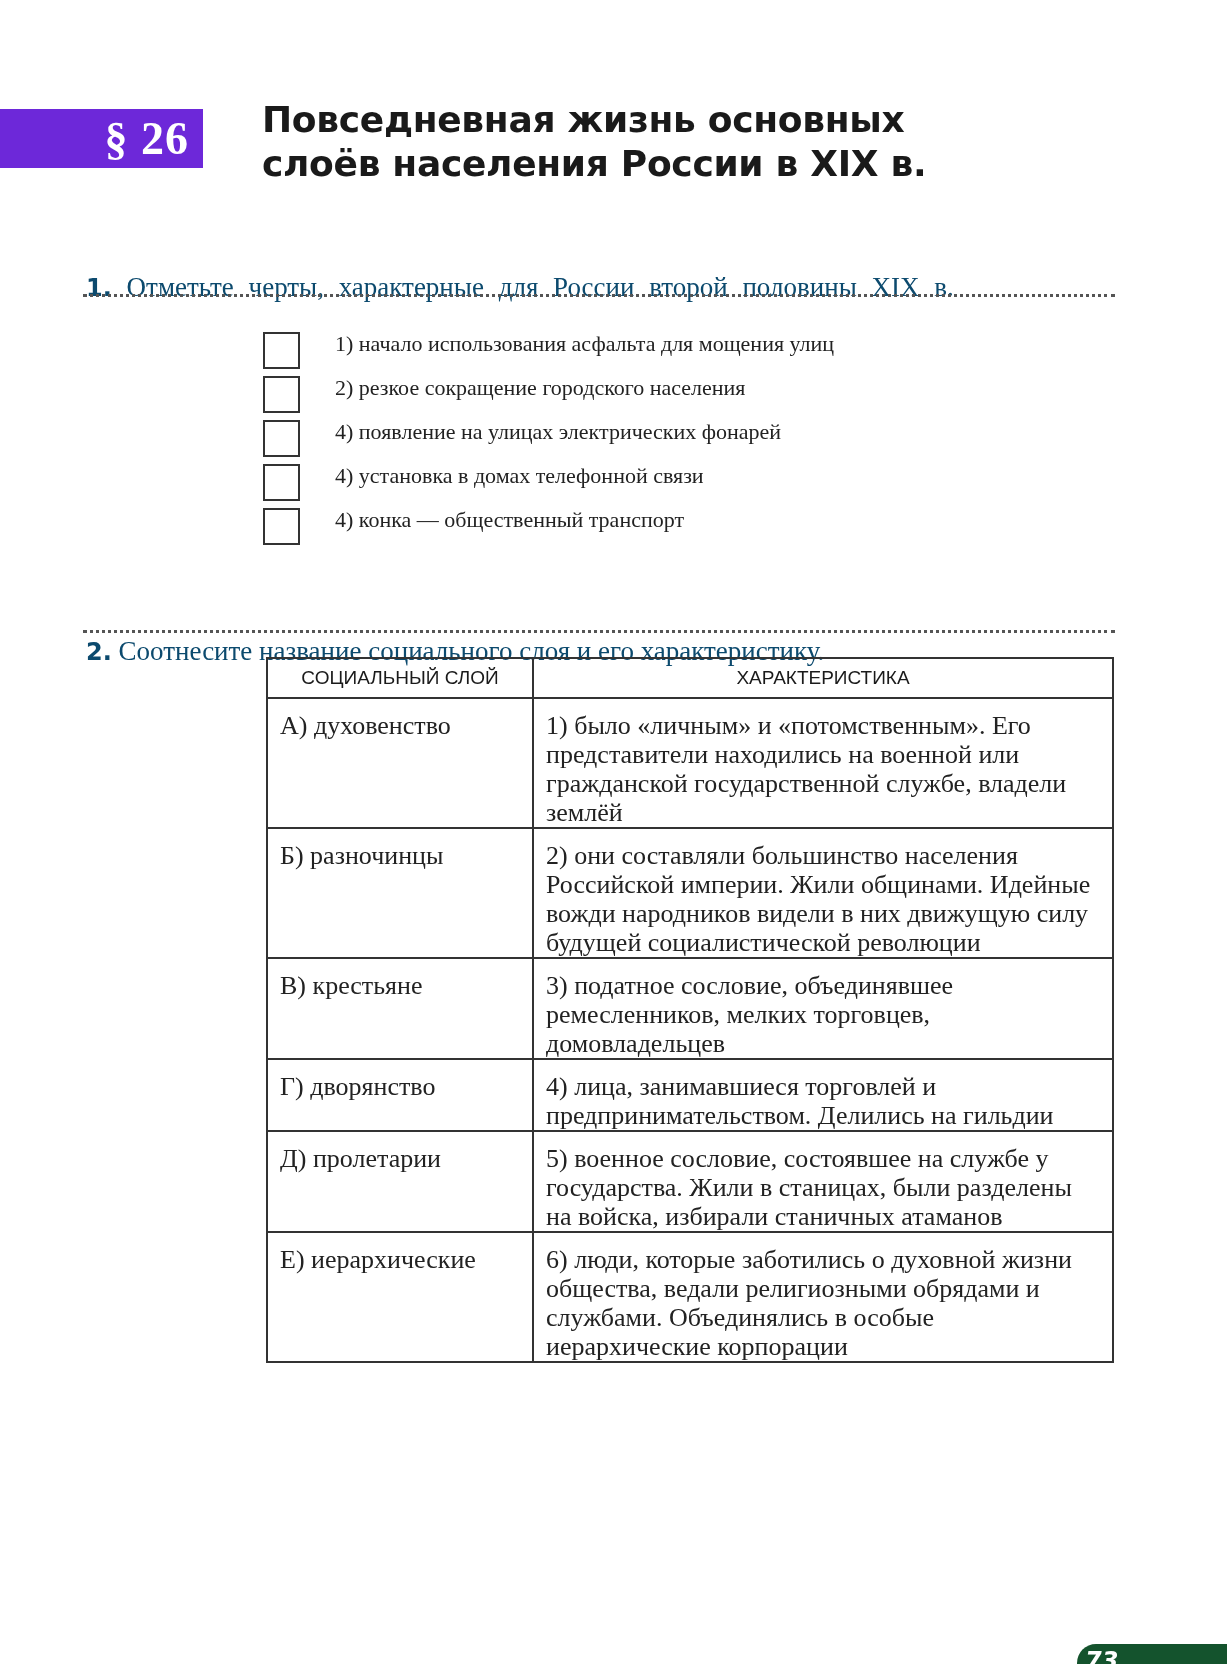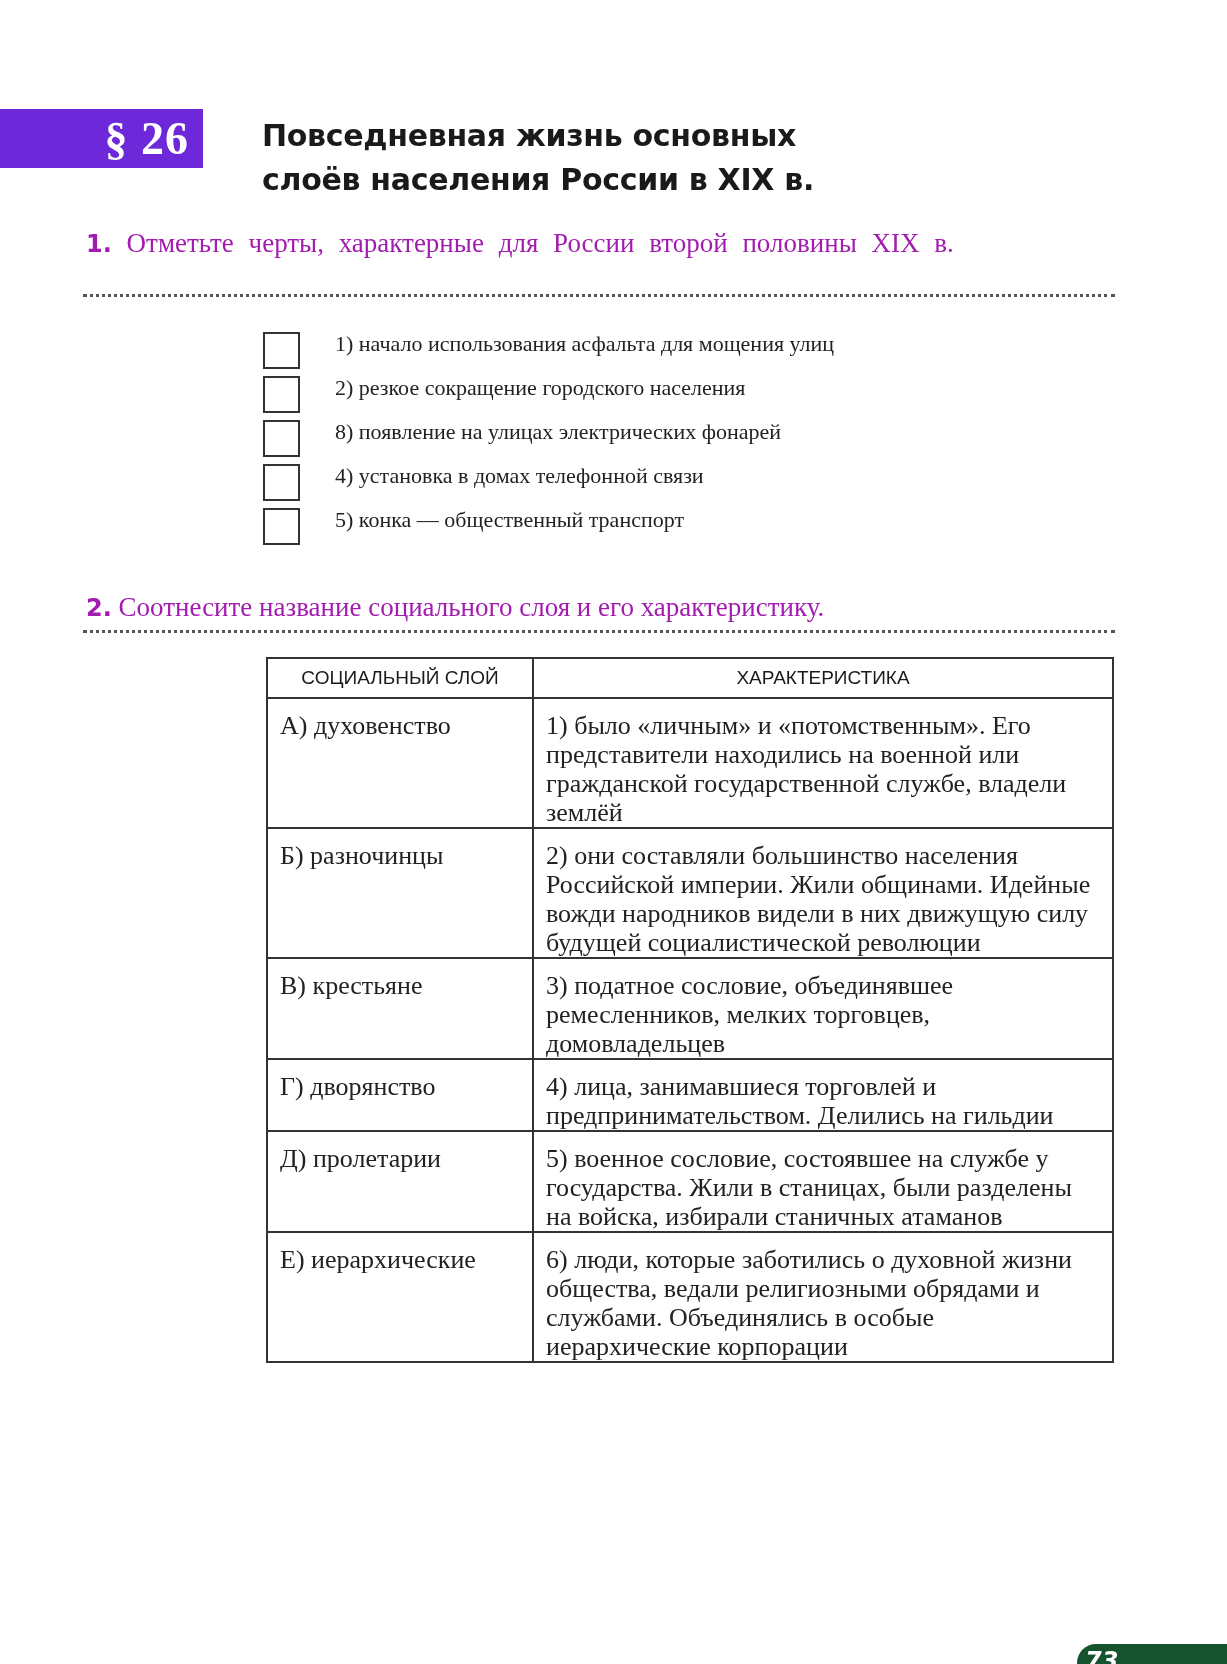--- a/index.html
+++ b/index.html
@@ -9,26 +9,26 @@
   }
   .section-badge {
     position: absolute; left: 0; top: 109px; width: 203px; height: 59px;
     background: #6d28d9; color: #fff;
   }
   .section-badge span {
     position: absolute; right: 14px; top: 4px; font-family: "Liberation Serif", serif;
     font-weight: bold; font-size: 46px; letter-spacing: 1px; line-height: 52px;
   }
   .page-title {
-    position: absolute; left: 262px; top: 114px; width: 800px;
-    font-family: "DejaVu Sans", sans-serif; font-weight: bold; font-size: 30px; line-height: 44px;
+    position: absolute; left: 262px; top: 98px; width: 800px;
+    font-family: "DejaVu Sans", sans-serif; font-weight: bold; font-size: 36px; line-height: 44px;
     color: #1a1a1a; letter-spacing: -0.3px;
   }
   .task-title {
-    position: absolute; left: 86px; font-size: 27px; line-height: 30px; color: #a21caf;
+    position: absolute; left: 86px; font-size: 27px; line-height: 30px; color: #0c4a6e; margin-top: 44px;
   }
   .task-title b { font-family: "DejaVu Sans", sans-serif; font-size: 24px; }
   .task1-title { top: 228px; width: 870px; word-spacing: 8px; }
   .task2-title { top: 592px; }
   .dots {
     position: absolute; left: 83px; width: 1032px; height: 0;
     border-top: 3px dotted #555;
   }
   .dots1 { top: 294px; }
   .dots2 { top: 630px; }
@@ -87,29 +87,29 @@
   <div class="option">
     <div class="checkbox"></div>
     <div class="option-text">1) начало использования асфальта для мощения улиц</div>
   </div>
   <div class="option">
     <div class="checkbox"></div>
     <div class="option-text">2) резкое сокращение городского населения</div>
   </div>
   <div class="option">
     <div class="checkbox"></div>
-    <div class="option-text">8) появление на улицах электрических фонарей</div>
+    <div class="option-text">4) появление на улицах электрических фонарей</div>
   </div>
   <div class="option">
     <div class="checkbox"></div>
     <div class="option-text">4) установка в домах телефонной связи</div>
   </div>
   <div class="option">
     <div class="checkbox"></div>
-    <div class="option-text">5) конка — общественный транспорт</div>
+    <div class="option-text">4) конка — общественный транспорт</div>
   </div>
 </div>
 
 <div class="task-title task2-title">
   <b>2.</b>
   <span>Соотнесите название социального слоя и его характеристику.</span>
 </div>
 <div class="dots dots2"></div>
 
 <table class="match">

